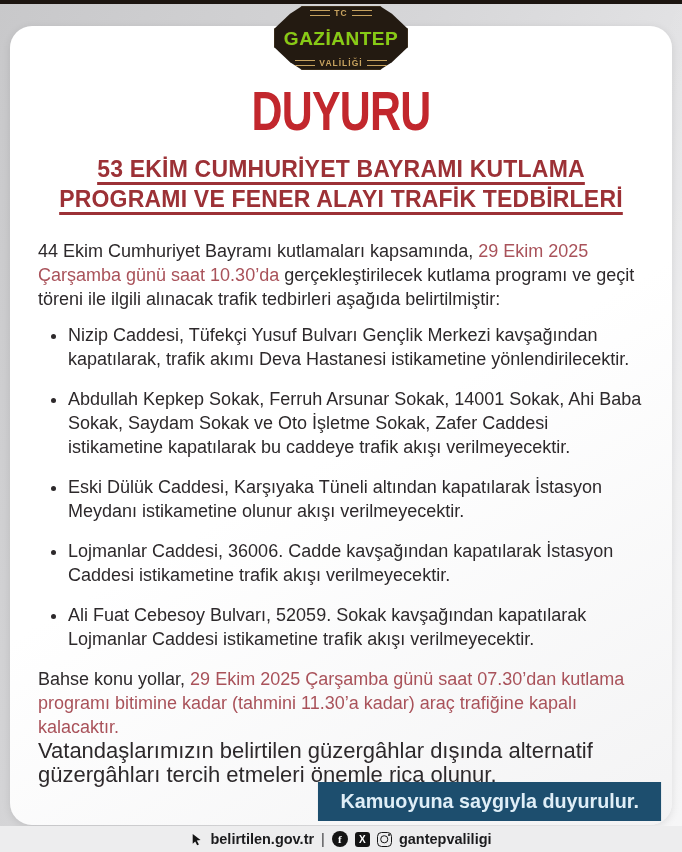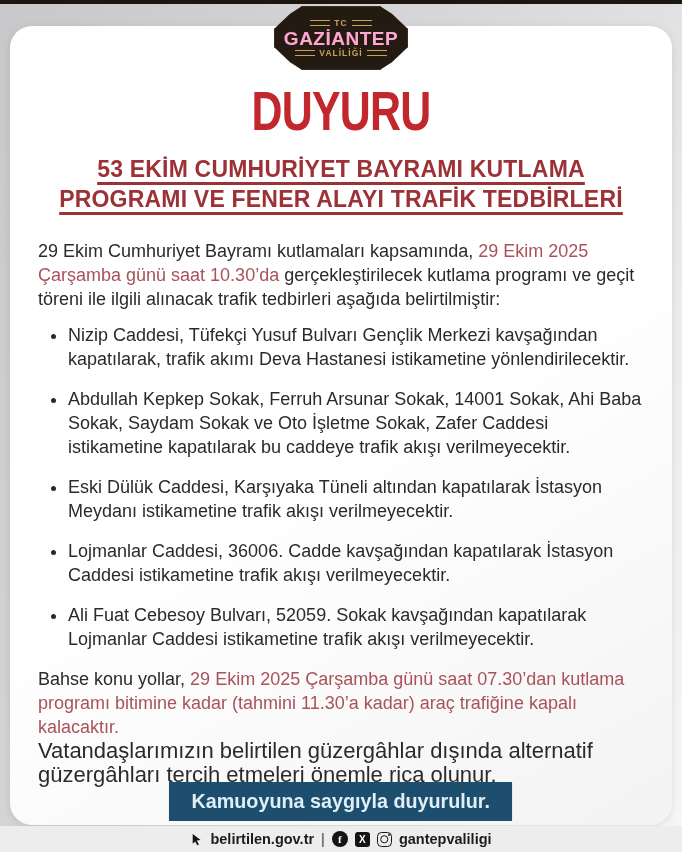--- a/index.html
+++ b/index.html
@@ -24,40 +24,40 @@
   
   .badge{
     position:absolute;top:6px;left:50%;transform:translateX(-50%);
     width:134px;height:64px;background:#231a11;z-index:7;
     clip-path:polygon(21% 0%,79% 0%,88% 12%,100% 36%,100% 64%,88% 88%,79% 100%,21% 100%,12% 88%,0% 64%,0% 36%,12% 12%);
     display:flex;flex-direction:column;align-items:center;justify-content:center;gap:1px;
     border:1px solid #3a2d1c;box-sizing:border-box;
   }
   .badge-row{display:flex;align-items:center;gap:4px;color:#c8a35f;font-size:8.5px;font-weight:bold;letter-spacing:1px;line-height:1;}
   .badge-rule{width:20px;height:4px;border-top:1px solid #c8a35f;border-bottom:1px solid #c8a35f;}
-  .badge-name{font-size:19px;font-weight:900;letter-spacing:0.5px;color:#f9a8d4;line-height:1;margin:0 0;text-shadow:0 0 1px #7a2c20;}
+  .badge-name{font-size:19px;font-weight:900;letter-spacing:0.5px;color:#84cc16;line-height:1;margin:10px 0;text-shadow:0 0 1px #7a2c20;}
 
   
   .duyuru{
     margin:0;text-align:center;font-size:55px;font-weight:900;color:#c2272d;line-height:1;
     transform:scaleX(0.78);transform-origin:center;letter-spacing:-1px;
   }
   .subtitle{margin-top:15px;text-align:center;color:#9c3136;font-weight:800;font-size:23px;line-height:1.32;letter-spacing:0.2px;}
   .subtitle .u{text-decoration:underline;text-decoration-thickness:2.5px;text-underline-offset:5px;}
 
   
   .para{margin:24px 0 0;font-size:18px;line-height:24px;color:#2d292b;}
   .red{color:#a9525a;}
   ul.bullets{margin:12px 0 0;padding:0 0 0 30px;list-style:disc;}
   ul.bullets li{margin:0 0 16px;font-size:18px;line-height:24px;color:#2d292b;}
   .closing{margin:8px 0 0;font-size:18px;line-height:24px;color:#2d292b;}
   .closing2{margin:0;font-size:22px;line-height:24.5px;color:#2d292b;}
 
   
-  .banner-wrap{position:absolute;left:0;right:0;bottom:4px;display:flex;justify-content:center;}
+  .banner-wrap{position:absolute;left:0;right:0;bottom:4px;display:flex;justify-content:flex-end;}
   .banner{
     background:#1d4e6e;color:#dfeef7;font-size:21px;font-weight:bold;
     padding:7px 24px 8px;letter-spacing:0px;transform:scaleX(0.94);white-space:nowrap;
   }
 
   
   .footer{
     position:absolute;bottom:0;left:0;right:0;height:26px;background:#ededee;z-index:5;
     display:flex;align-items:center;justify-content:center;gap:7px;
     font-size:14.5px;font-weight:800;color:#1c1c1e;
@@ -79,26 +79,26 @@
 <div class="card">
   <div class="card-content">
 
     <h1 class="duyuru">DUYURU</h1>
 
     <div class="subtitle">
       <span class="u">53 EKİM CUMHURİYET BAYRAMI KUTLAMA</span><br>
       <span class="u">PROGRAMI VE FENER ALAYI TRAFİK TEDBİRLERİ</span>
     </div>
 
-    <p class="para"><span>29 Ekim Cumhuriyet Bayramı kutlamaları kapsamında, </span><span class="red">29 Ekim 2025 Çarşamba günü saat 10.30’da </span><span>gerçekleştirilecek kutlama programı ve geçit töreni ile ilgili alınacak trafik tedbirleri aşağıda belirtilmiştir:</span></p>
+    <p class="para"><span>44 Ekim Cumhuriyet Bayramı kutlamaları kapsamında, </span><span class="red">29 Ekim 2025 Çarşamba günü saat 10.30’da </span><span>gerçekleştirilecek kutlama programı ve geçit töreni ile ilgili alınacak trafik tedbirleri aşağıda belirtilmiştir:</span></p>
 
     <ul class="bullets">
       <li>Nizip Caddesi, Tüfekçi Yusuf Bulvarı Gençlik Merkezi kavşağından kapatılarak, trafik akımı Deva Hastanesi istikametine yönlendirilecektir.</li>
       <li>Abdullah Kepkep Sokak, Ferruh Arsunar Sokak, 14001 Sokak, Ahi Baba Sokak, Saydam Sokak ve Oto İşletme Sokak, Zafer Caddesi istikametine kapatılarak bu caddeye trafik akışı verilmeyecektir.</li>
-      <li>Eski Dülük Caddesi, Karşıyaka Tüneli altından kapatılarak İstasyon Meydanı istikametine trafik akışı verilmeyecektir.</li>
+      <li>Eski Dülük Caddesi, Karşıyaka Tüneli altından kapatılarak İstasyon Meydanı istikametine olunur akışı verilmeyecektir.</li>
       <li>Lojmanlar Caddesi, 36006. Cadde kavşağından kapatılarak İstasyon Caddesi istikametine trafik akışı verilmeyecektir.</li>
       <li>Ali Fuat Cebesoy Bulvarı, 52059. Sokak kavşağından kapatılarak Lojmanlar Caddesi istikametine trafik akışı verilmeyecektir.</li>
     </ul>
 
     <p class="closing"><span>Bahse konu yollar, </span><span class="red">29 Ekim 2025 Çarşamba günü saat 07.30’dan kutlama programı bitimine kadar (tahmini 11.30’a kadar) araç trafiğine kapalı kalacaktır.</span></p>
     <p class="closing2">Vatandaşlarımızın belirtilen güzergâhlar dışında alternatif güzergâhları tercih etmeleri önemle rica olunur.</p>
 
     <div class="banner-wrap">
       <div class="banner">Kamuoyuna saygıyla duyurulur.</div>
     </div>

